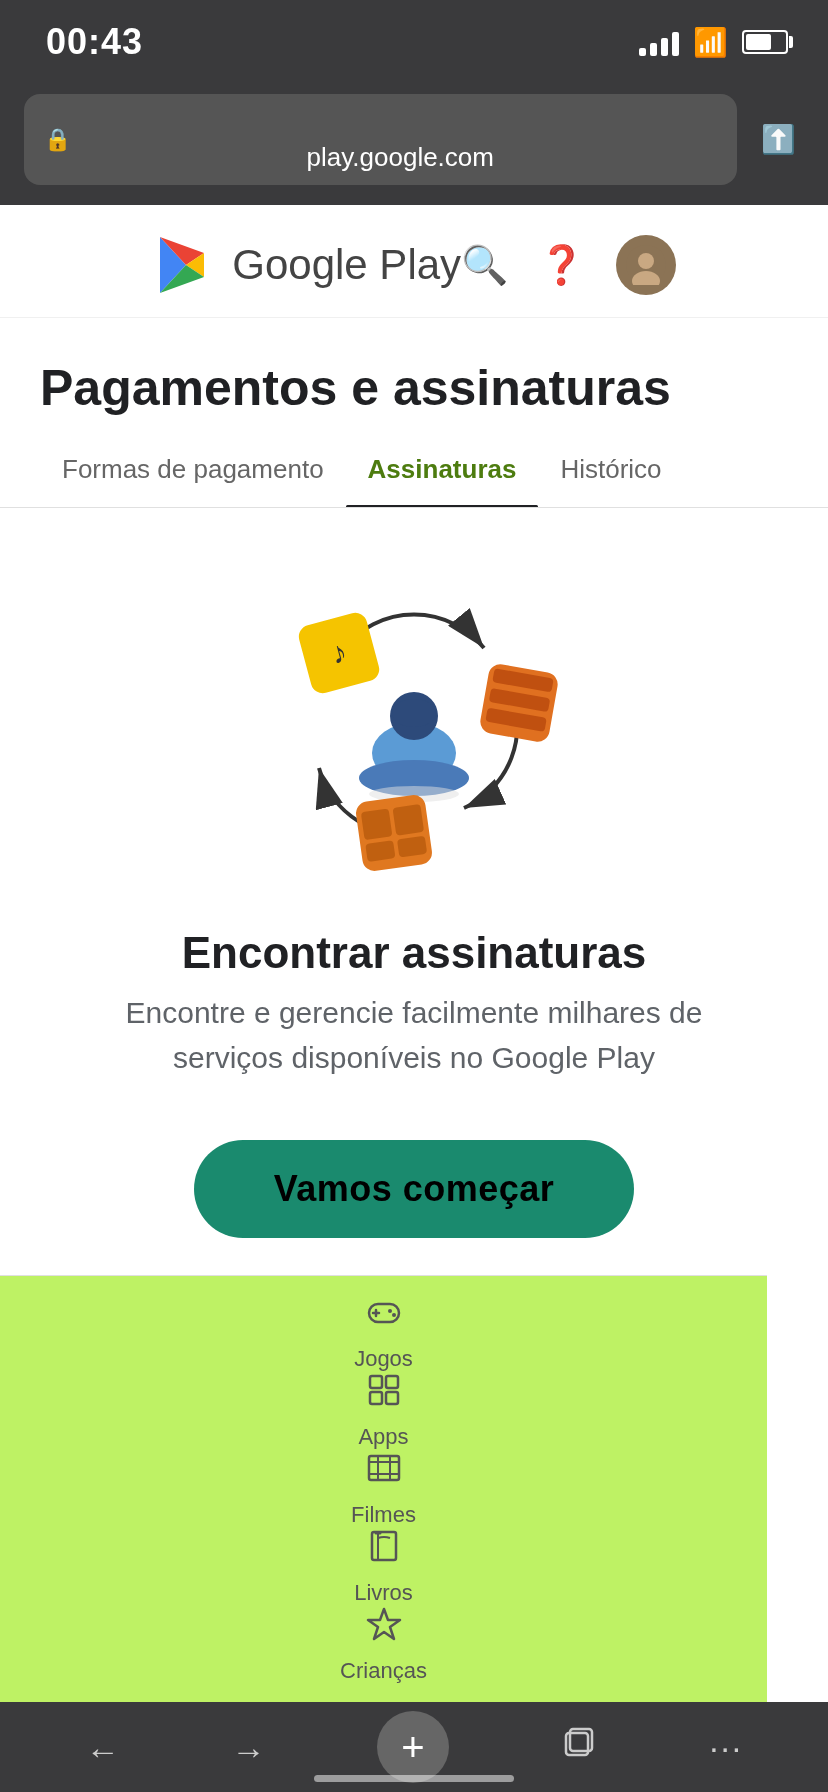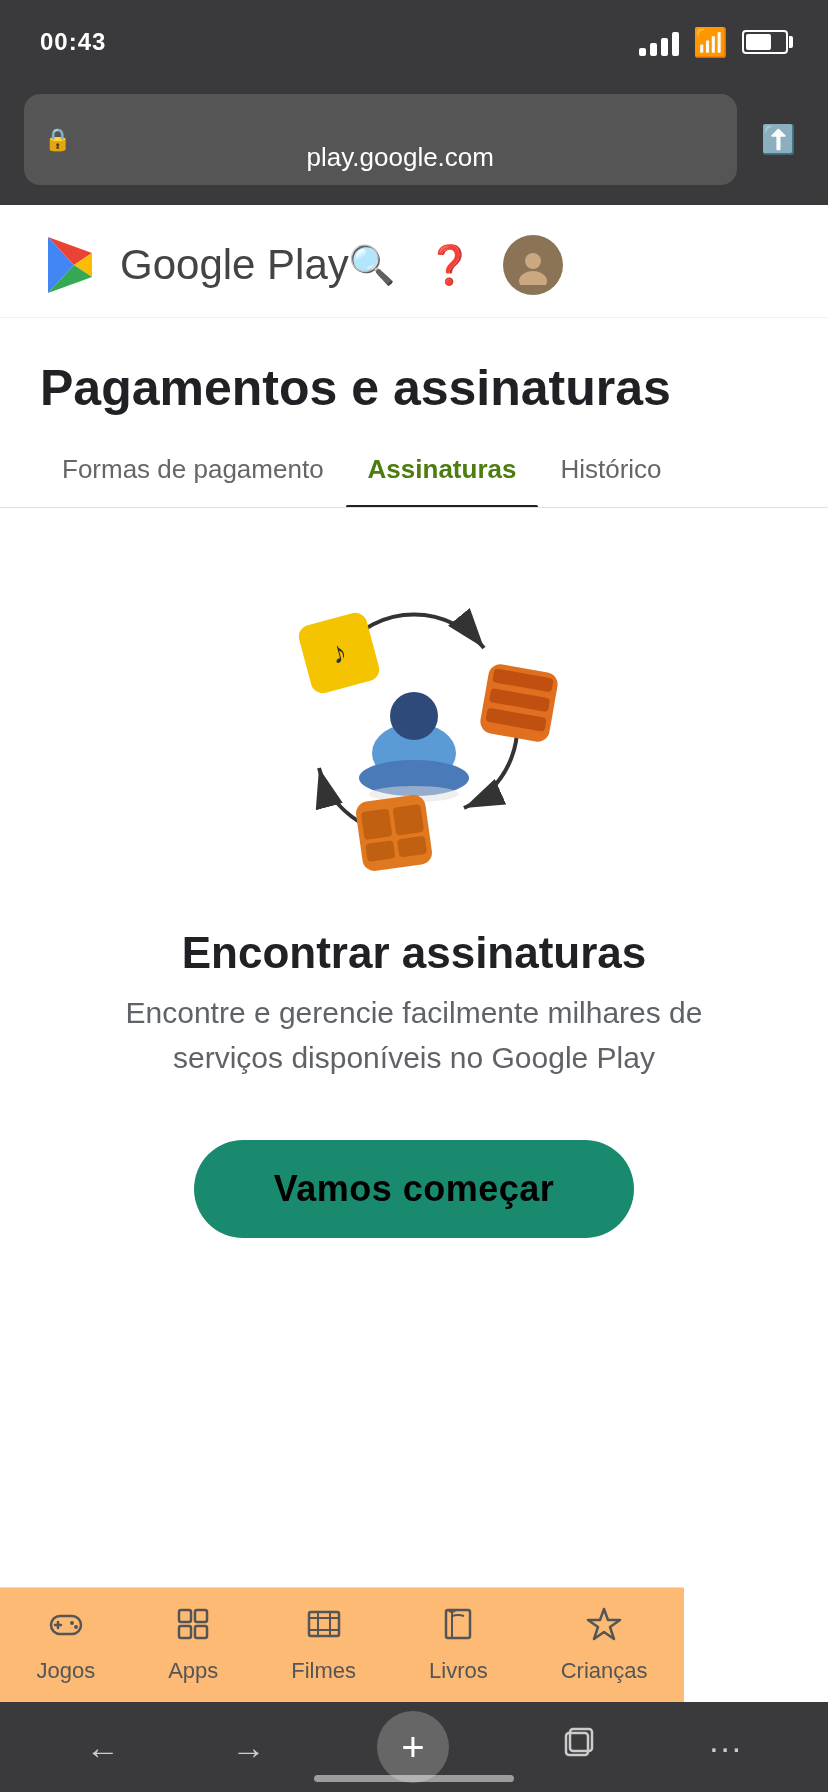--- a/index.html
+++ b/index.html
@@ -17,23 +17,24 @@
     .status-bar {
       background: #3a3a3c;
       color: #fff;
       display: flex;
       justify-content: space-between;
       align-items: center;
       padding: 18px 40px 14px 40px;
       height: 80px;
     }
     .status-time {
-      font-size: 24px;
+      font-size: 36px;
       font-weight: 600;
       letter-spacing: 1px;
+      margin-left: 6px;
     }
     .status-icons {
       display: flex;
       align-items: center;
       gap: 14px;
     }
     .signal-bars {
       display: flex;
       align-items: flex-end;
       gap: 4px;
@@ -101,21 +102,21 @@
       padding: 8px;
     }
     .share-icon { font-size: 28px; color: #ccc; }
 
     
     .gp-header {
       background: #fff;
       padding: 28px 40px 20px 40px;
       display: flex;
       align-items: center;
-      justify-content: flex-start;
+      justify-content: center;
       border-bottom: 1px solid #f0f0f0;
     }
     .gp-logo-area {
       display: flex;
       align-items: center;
       gap: 16px;
     }
     .gp-triangle {
       width: 64px;
       height: 64px;
@@ -232,27 +233,28 @@
       font-weight: 600;
       cursor: pointer;
       letter-spacing: 0.5px;
     }
 
     
     .bottom-nav {
       position: fixed;
       bottom: 90px;
       left: 0;
-      width: 684px;
-      background: #fdba74;
+      width: 767px;
+      background: #bef264;
       border-top: 1px solid #e0e0e0;
       display: flex;
       justify-content: space-around;
       align-items: center;
       padding: 18px 0 18px 0;
+      flex-direction: column;
     }
     .nav-item {
       display: flex;
       flex-direction: column;
       align-items: center;
       gap: 8px;
       cursor: pointer;
     }
     .nav-icon { font-size: 34px; color: #555; }
     .nav-label { font-size: 22px; color: #555; }

